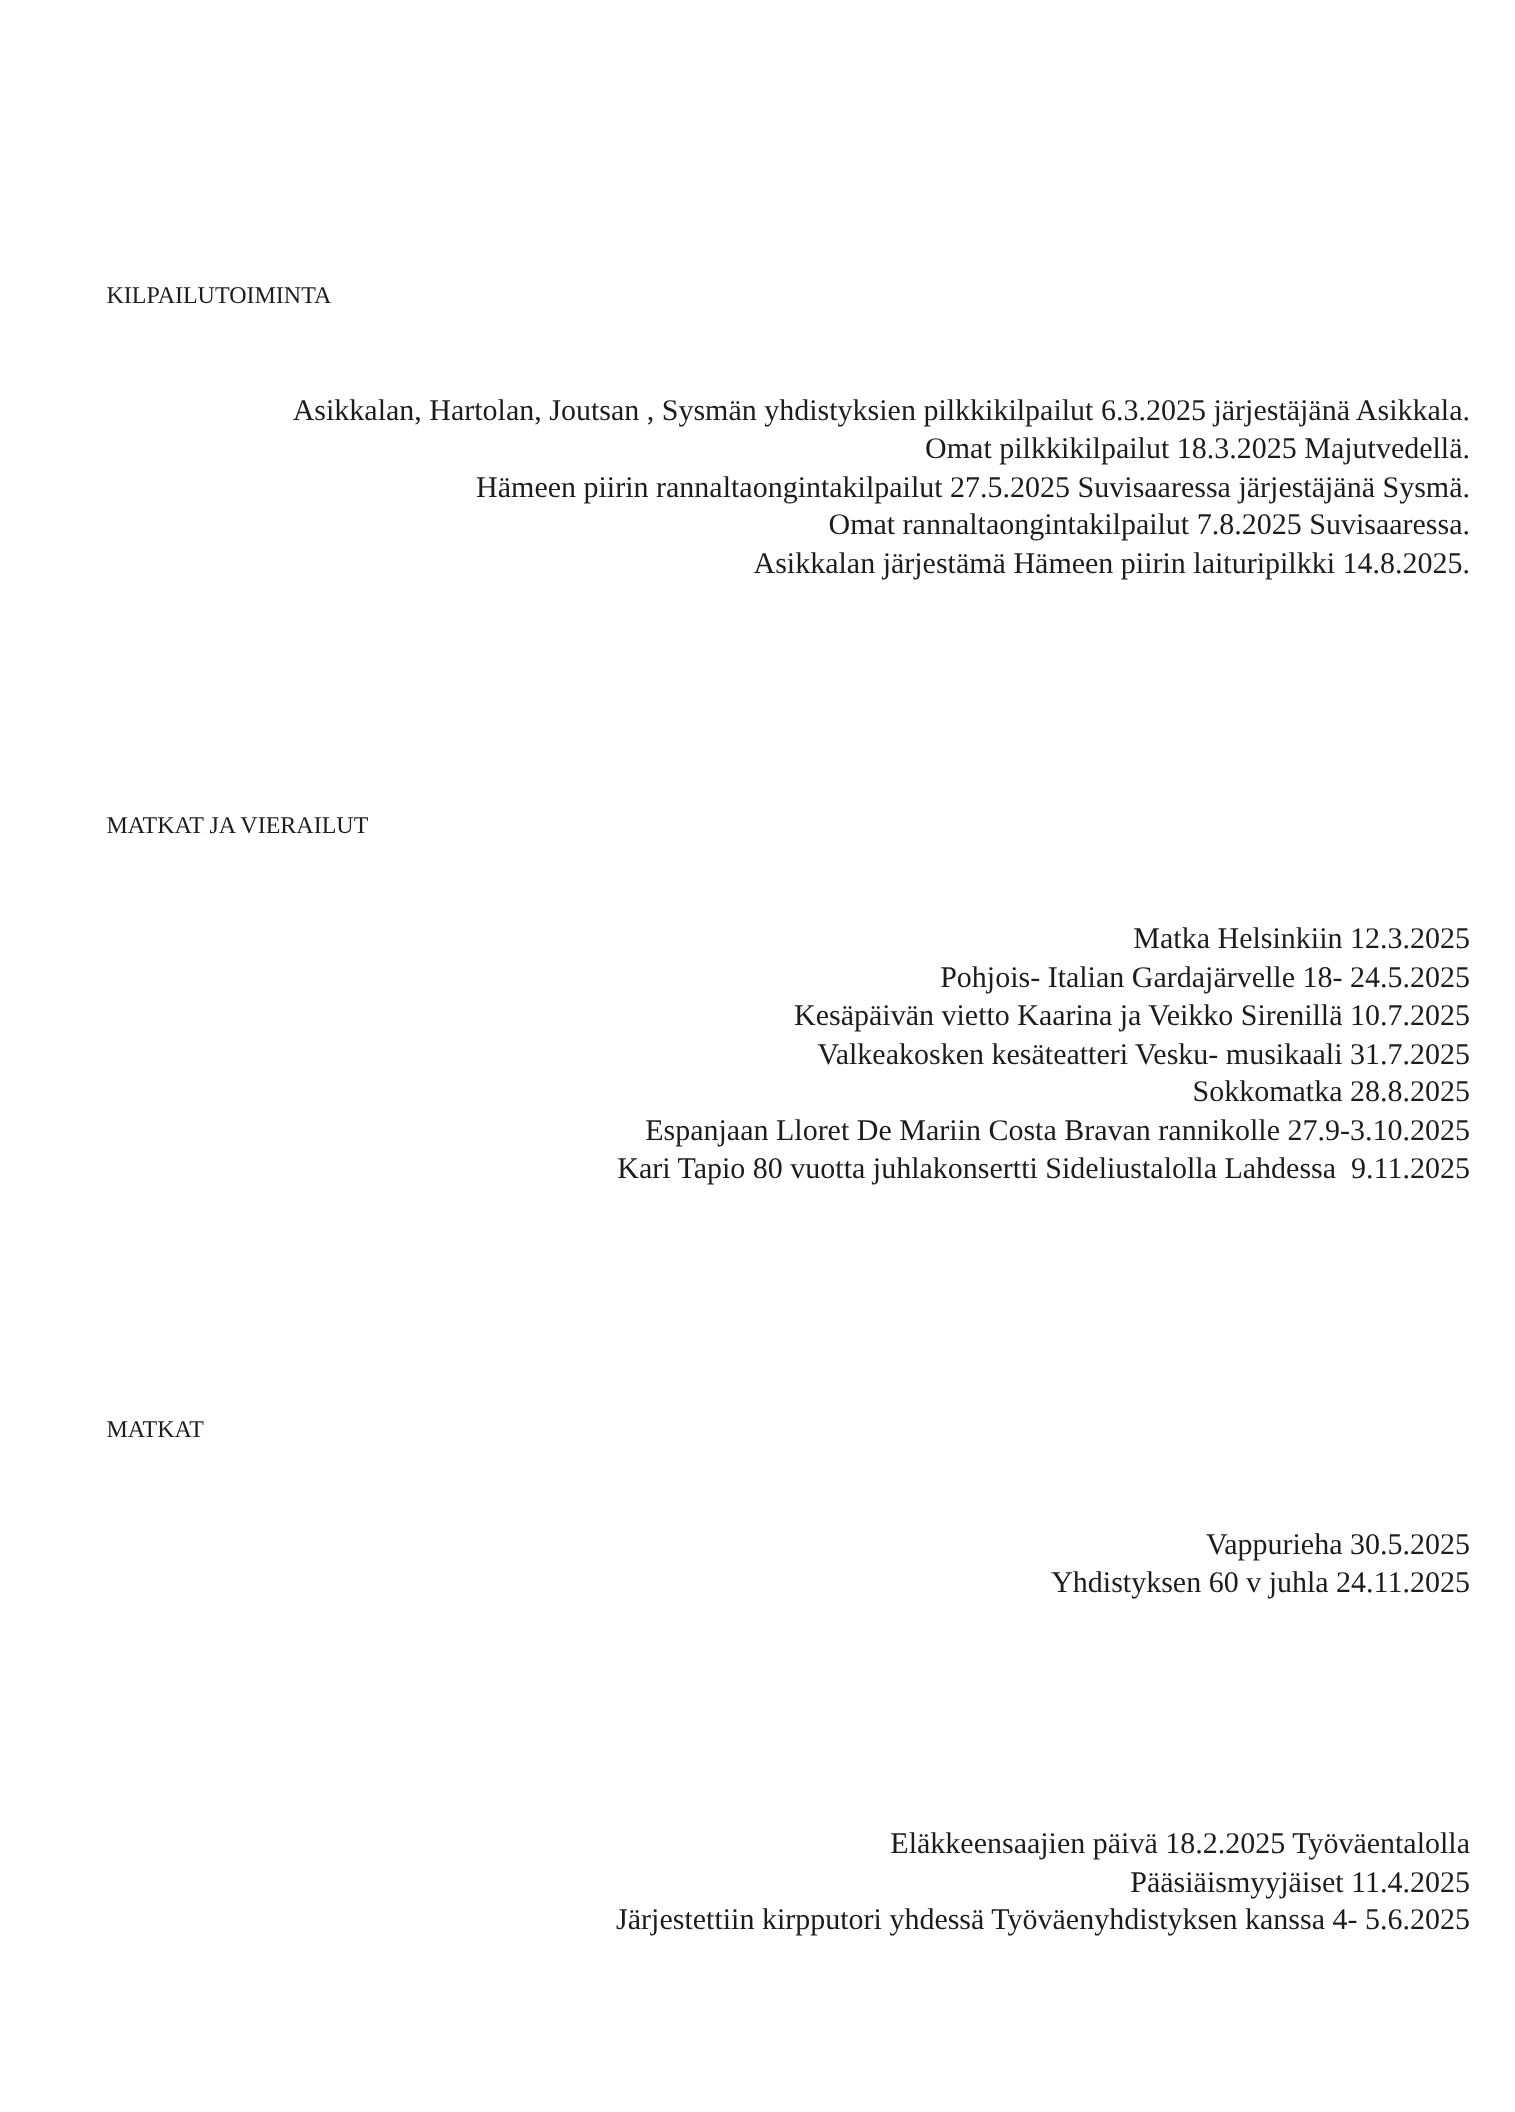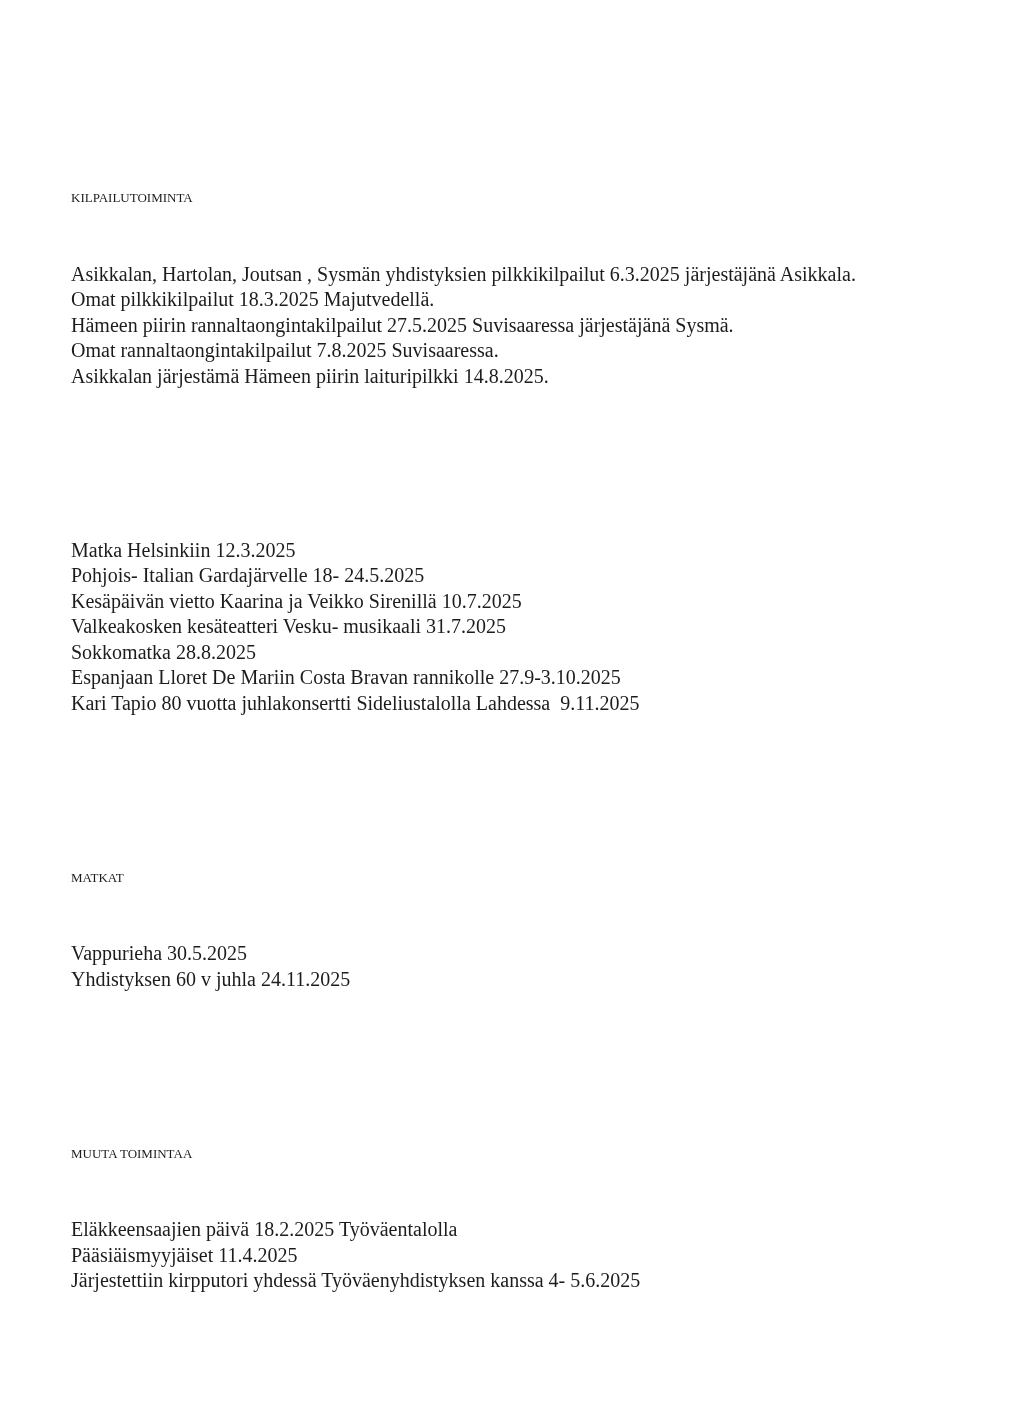--- a/index.html
+++ b/index.html
@@ -23,47 +23,48 @@
     font-size: 20px;
     line-height: 25.5px;
     color: #1c1c1c;
     white-space: pre-wrap;
   }
   .doc-section {
     margin: 0 0 21px 0;
   }
   .doc-heading {
     font-weight: normal;
-    font-size: 13px;
+    font-size: 16px;
     margin: 0;
     padding: 0;
   }
   .doc-line {
     margin: 0;
     padding: 0;
+    text-align: right;
   }
 </style>
 </head>
 <body>
 
 <div class="page">
   <div class="content" id="content">
   <section class="doc-section">
     <div class="doc-heading">KILPAILUTOIMINTA</div>
   <div class="doc-line">Asikkalan, Hartolan, Joutsan , Sysmän yhdistyksien pilkkikilpailut 6.3.2025 järjestäjänä Asikkala.</div><div class="doc-line">Omat pilkkikilpailut 18.3.2025 Majutvedellä.</div><div class="doc-line">Hämeen piirin rannaltaongintakilpailut 27.5.2025 Suvisaaressa järjestäjänä Sysmä.</div><div class="doc-line">Omat rannaltaongintakilpailut 7.8.2025 Suvisaaressa.</div><div class="doc-line">Asikkalan järjestämä Hämeen piirin laituripilkki 14.8.2025.</div></section>
 
   <section class="doc-section">
+    <div class="doc-heading">MATKAT JA VIERAILUT</div>
   <div class="doc-line">Matka Helsinkiin 12.3.2025</div><div class="doc-line">Pohjois- Italian Gardajärvelle 18- 24.5.2025</div><div class="doc-line">Kesäpäivän vietto Kaarina ja Veikko Sirenillä 10.7.2025</div><div class="doc-line">Valkeakosken kesäteatteri Vesku- musikaali 31.7.2025</div><div class="doc-line">Sokkomatka 28.8.2025</div><div class="doc-line">Espanjaan Lloret De Mariin Costa Bravan rannikolle 27.9-3.10.2025</div><div class="doc-line">Kari Tapio 80 vuotta juhlakonsertti Sideliustalolla Lahdessa  9.11.2025</div></section>
 
   <section class="doc-section">
     <div class="doc-heading">MATKAT</div>
   <div class="doc-line">Vappurieha 30.5.2025</div><div class="doc-line">Yhdistyksen 60 v juhla 24.11.2025</div></section>
 
   <section class="doc-section">
-    <div class="doc-heading">MUUTA TOIMINTAA</div>
   <div class="doc-line">Eläkkeensaajien päivä 18.2.2025 Työväentalolla</div><div class="doc-line">Pääsiäismyyjäiset 11.4.2025</div><div class="doc-line">Järjestettiin kirpputori yhdessä Työväenyhdistyksen kanssa 4- 5.6.2025</div></section>
 
   
 
   
 
   
 
   
 </div>

